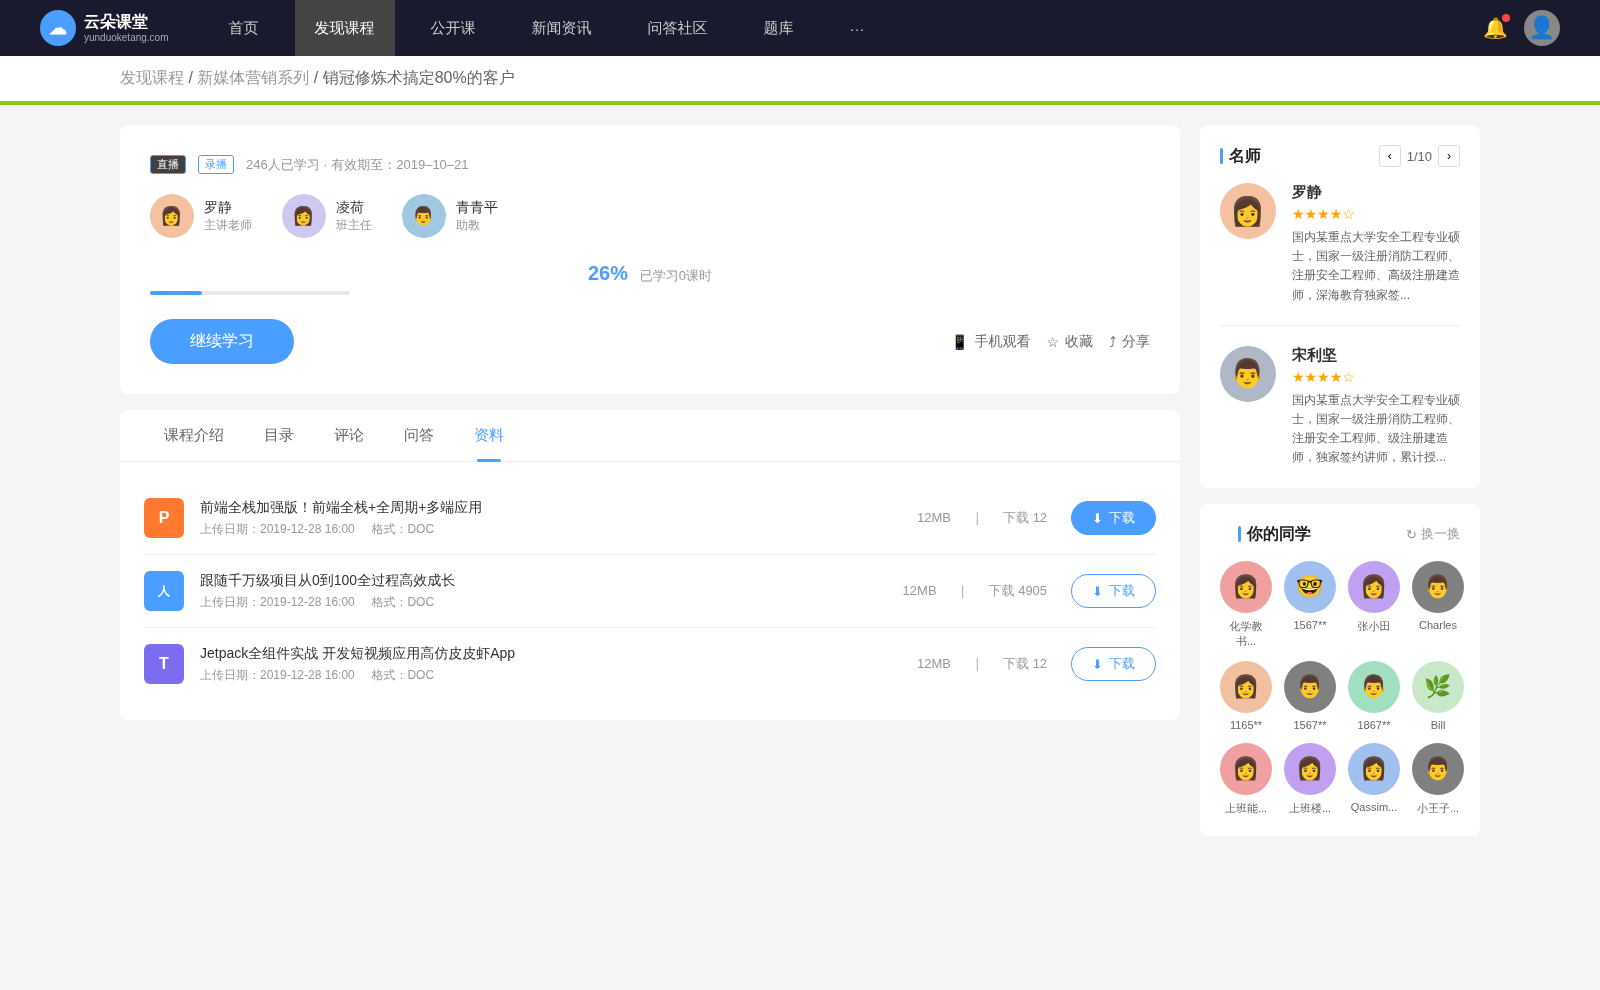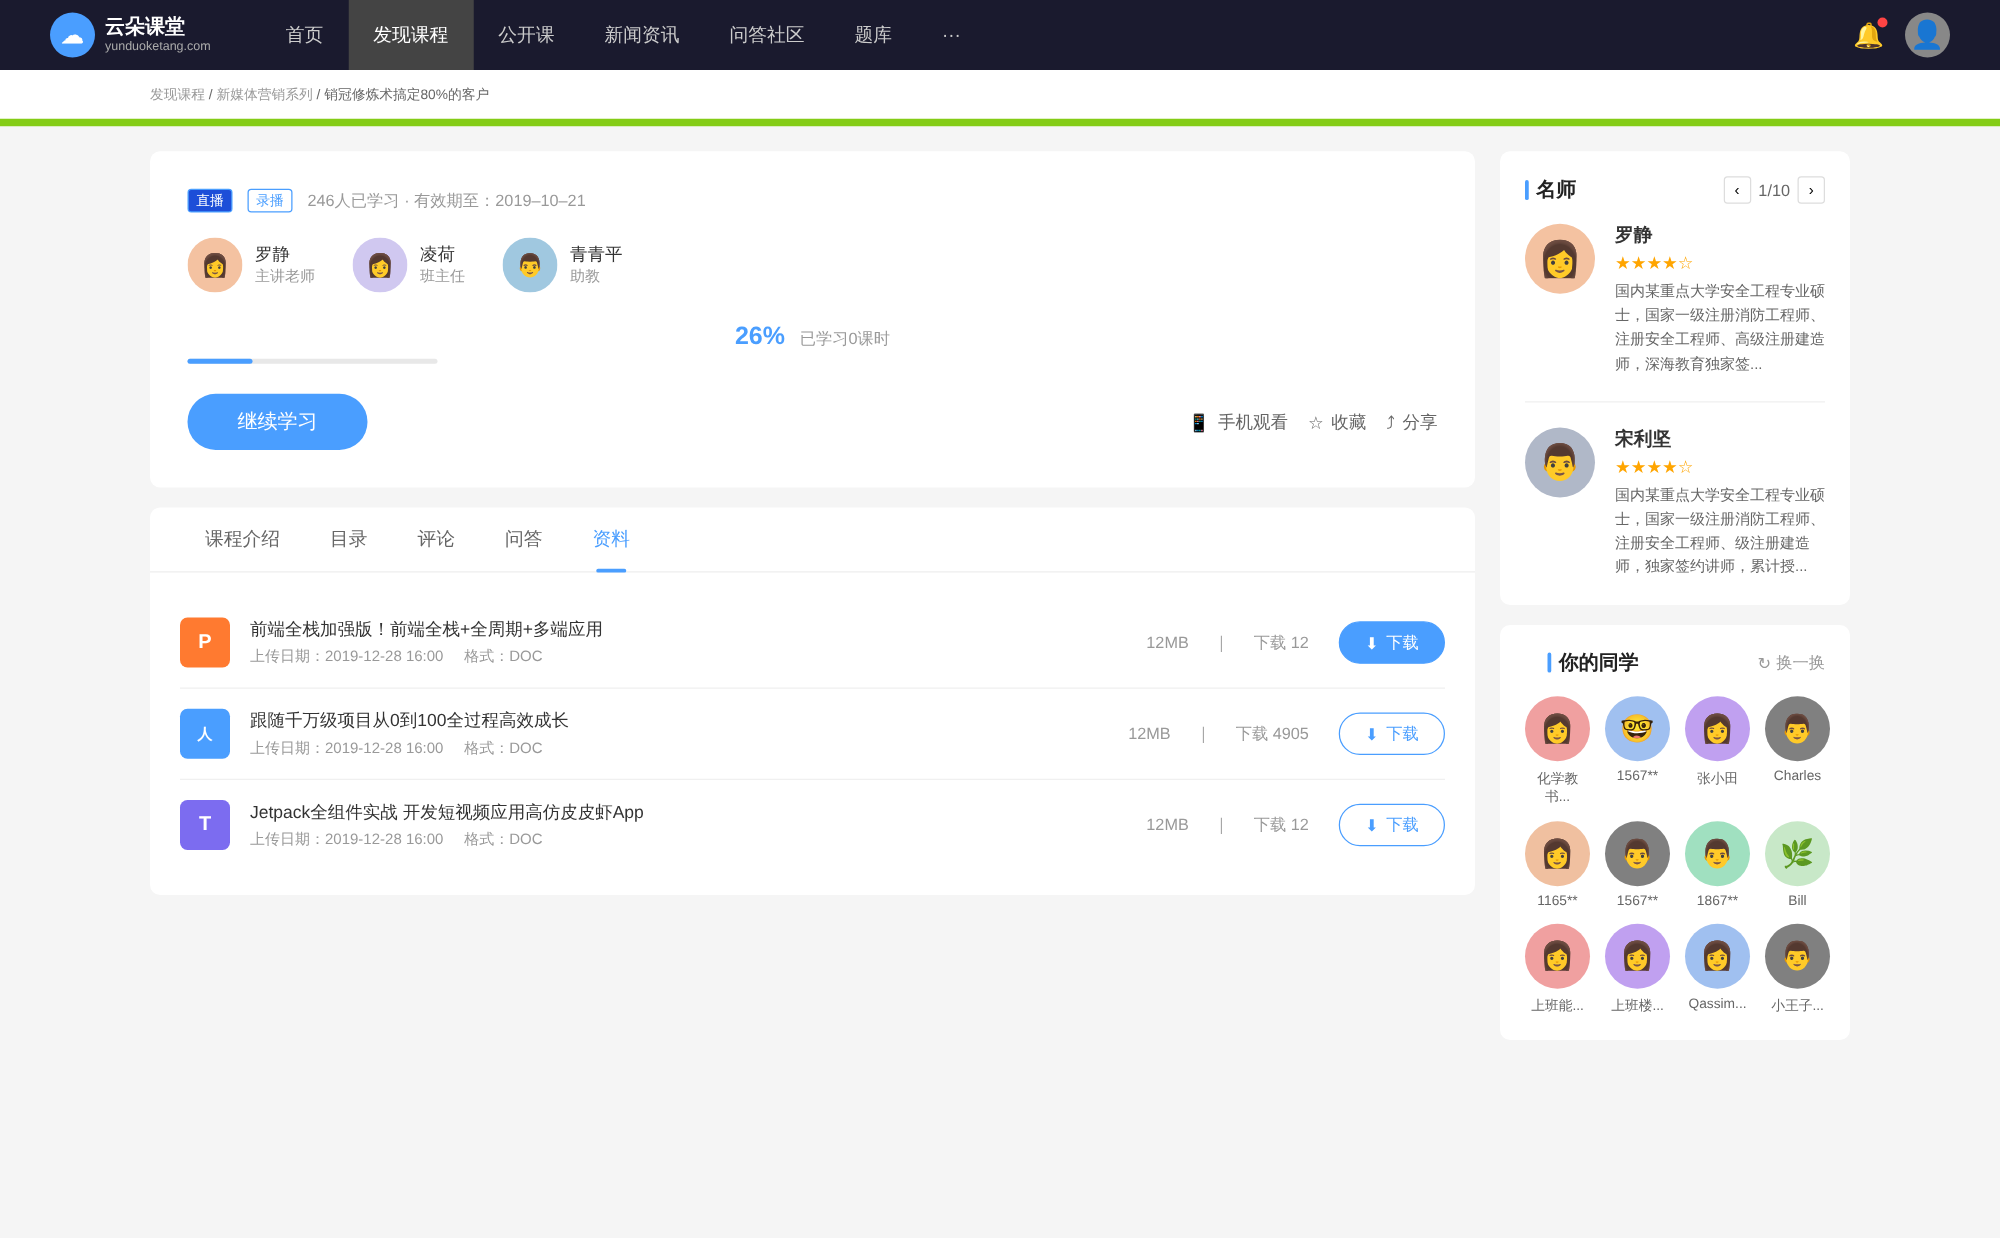--- a/index.html
+++ b/index.html
@@ -5,45 +5,45 @@
     * { margin: 0; padding: 0; box-sizing: border-box; }
     body { font-family: -apple-system, BlinkMacSystemFont, 'PingFang SC', 'Microsoft YaHei', sans-serif; background: #f5f5f5; font-size: 14px; color: #333; }
 
     
     .navbar { background: #1a1a2e; height: 56px; display: flex; align-items: center; padding: 0 40px; }
     .nav-logo { display: flex; align-items: center; margin-right: 40px; }
     .nav-logo-icon { width: 36px; height: 36px; background: #4a9eff; border-radius: 50%; display: flex; align-items: center; justify-content: center; color: white; font-size: 18px; font-weight: bold; margin-right: 8px; }
     .nav-logo-text { color: white; font-size: 14px; line-height: 1.2; }
     .nav-logo-text .main { font-size: 16px; font-weight: bold; }
     .nav-logo-text .sub { font-size: 10px; color: #aaa; }
-    .nav-items { display: flex; align-items: center; gap: 0; flex: 1; }
+    .nav-items { display: flex; align-items: center; gap: 16px; flex: 1; }
     .nav-item { color: #ccc; padding: 0 20px; height: 56px; display: flex; align-items: center; cursor: pointer; font-size: 15px; }
     .nav-item:hover, .nav-item.active { background: #333; color: white; }
     .nav-item.active { background: #444; }
     .nav-right { display: flex; align-items: center; gap: 16px; margin-left: auto; }
     .nav-bell { color: white; font-size: 20px; position: relative; cursor: pointer; }
     .nav-bell-dot { width: 8px; height: 8px; background: #ff4444; border-radius: 50%; position: absolute; top: -2px; right: -2px; }
     .nav-avatar { width: 36px; height: 36px; border-radius: 50%; background: #888; overflow: hidden; cursor: pointer; }
 
     
-    .breadcrumb { padding: 12px 120px; background: white; border-bottom: 6px solid #84cc16; font-size: 11px; color: #999; }
+    .breadcrumb { padding: 12px 120px; background: white; border-bottom: 4px solid #84cc16; font-size: 16px; color: #999; }
     .breadcrumb a { color: #999; text-decoration: none; }
     .breadcrumb span { color: #666; }
 
     
     .main-layout { display: flex; padding: 20px 120px; gap: 20px; }
     .main-content { flex: 1; }
     .main-sidebar { width: 280px; flex-shrink: 0; }
 
     
     .course-header-card { background: white; border-radius: 8px; padding: 30px; margin-bottom: 16px; }
     .course-title { font-size: 24px; font-weight: bold; color: #222; margin-bottom: 14px; line-height: 1.4; }
     .course-meta { display: flex; align-items: center; gap: 12px; margin-bottom: 20px; color: #999; font-size: 13px; }
     .badge { border: 1px solid #4a9eff; color: #4a9eff; padding: 1px 6px; border-radius: 3px; font-size: 11px; }
-    .badge.live { background: #1d4ed8; color: white; }
+    .badge.live { background: #404040; color: white; }
     .badge.record { border-color: #4a9eff; }
     .teachers { display: flex; gap: 30px; margin-bottom: 24px; }
     .teacher-item { display: flex; align-items: center; gap: 10px; }
     .teacher-avatar { width: 44px; height: 44px; border-radius: 50%; background: #ddd; overflow: hidden; }
     .teacher-avatar-placeholder { width: 100%; height: 100%; display: flex; align-items: center; justify-content: center; font-size: 18px; }
     .teacher-name { font-size: 14px; color: #333; font-weight: 500; }
     .teacher-role { font-size: 12px; color: #999; }
     .progress-section { margin-bottom: 24px; text-align: center; }
     .progress-label { color: #4a9eff; font-size: 20px; font-weight: bold; margin-bottom: 6px; }
     .progress-sub { color: #999; font-size: 13px; margin-left: 8px; }

